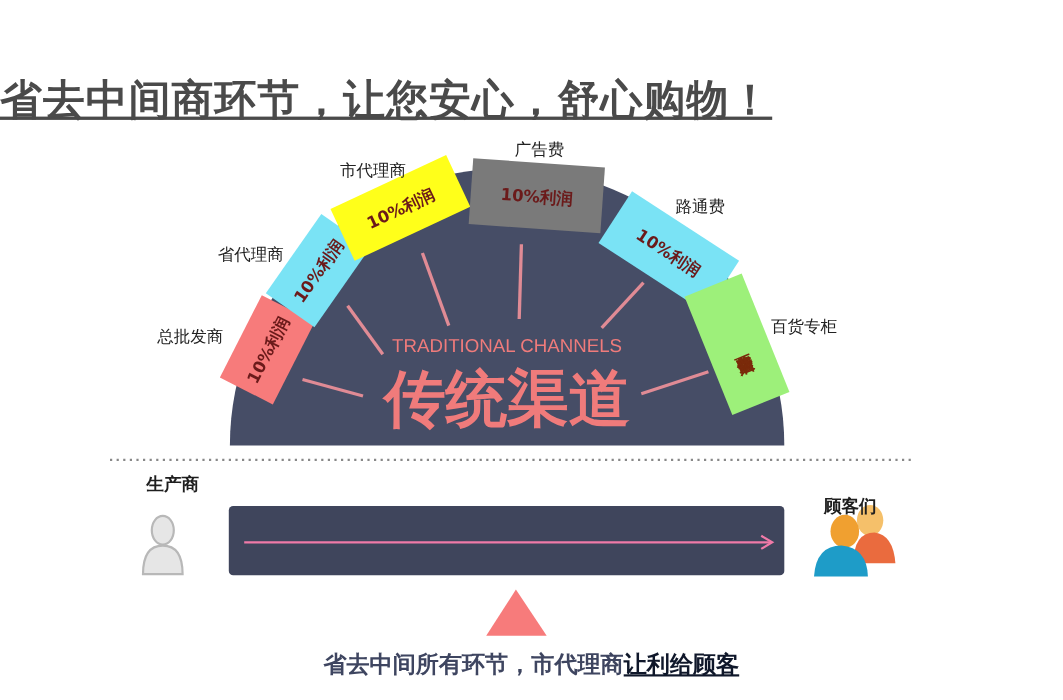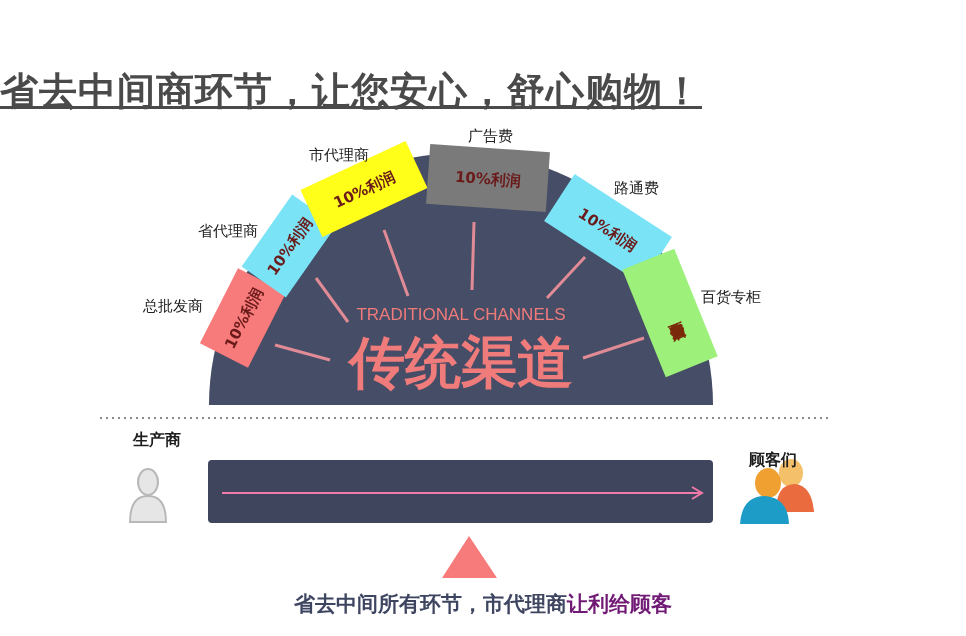--- a/index.html
+++ b/index.html
@@ -2,21 +2,21 @@
 <html><head>
 <meta charset="utf-8">
 <style>
   html,body{margin:0;padding:0;background:#ffffff;}
   body{width:966px;height:636px;position:relative;overflow:hidden;font-family:"DejaVu Sans","Liberation Sans",sans-serif;}
   .abs{position:absolute;}
   .headline{left:0;width:966px;top:66px;font-size:38px;font-weight:bold;color:#4a4a4a;letter-spacing:1px;text-decoration:underline;}
   svg.diagram{position:absolute;left:0;top:0;}
   .side-label{font-size:16px;font-weight:bold;color:#1e1e1e;}
   .bottom-text{left:0;width:966px;top:590px;text-align:center;font-size:21px;font-weight:bold;color:#3e4560;}
-  .bottom-text .hl{color:#701a75;}
+  .bottom-text .hl{color:#0f172a;text-decoration:underline;}
 </style>
 </head>
 <body>
 
 <div class="abs headline">省去中间商环节，让您安心，舒心购物！</div>
 
 <svg class="diagram" width="966" height="636" viewBox="0 0 966 636">
 
   <path d="M209 405 A252 252 0 0 1 713 405 Z" fill="#464d66"></path>
 

